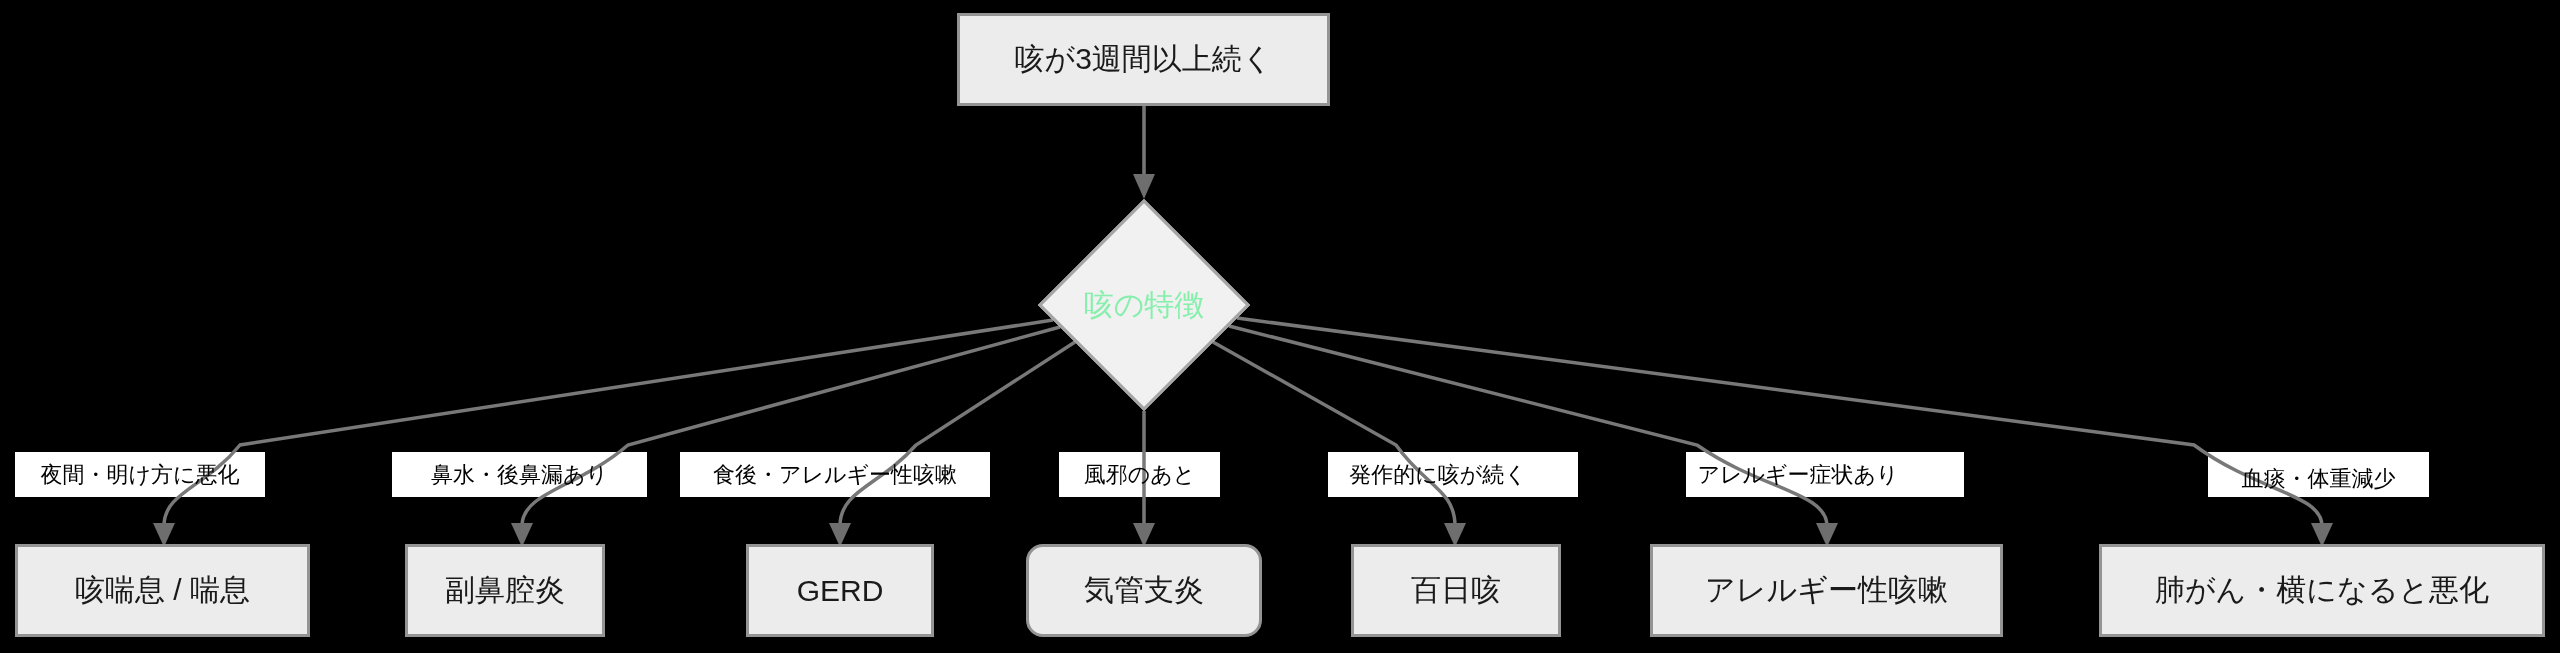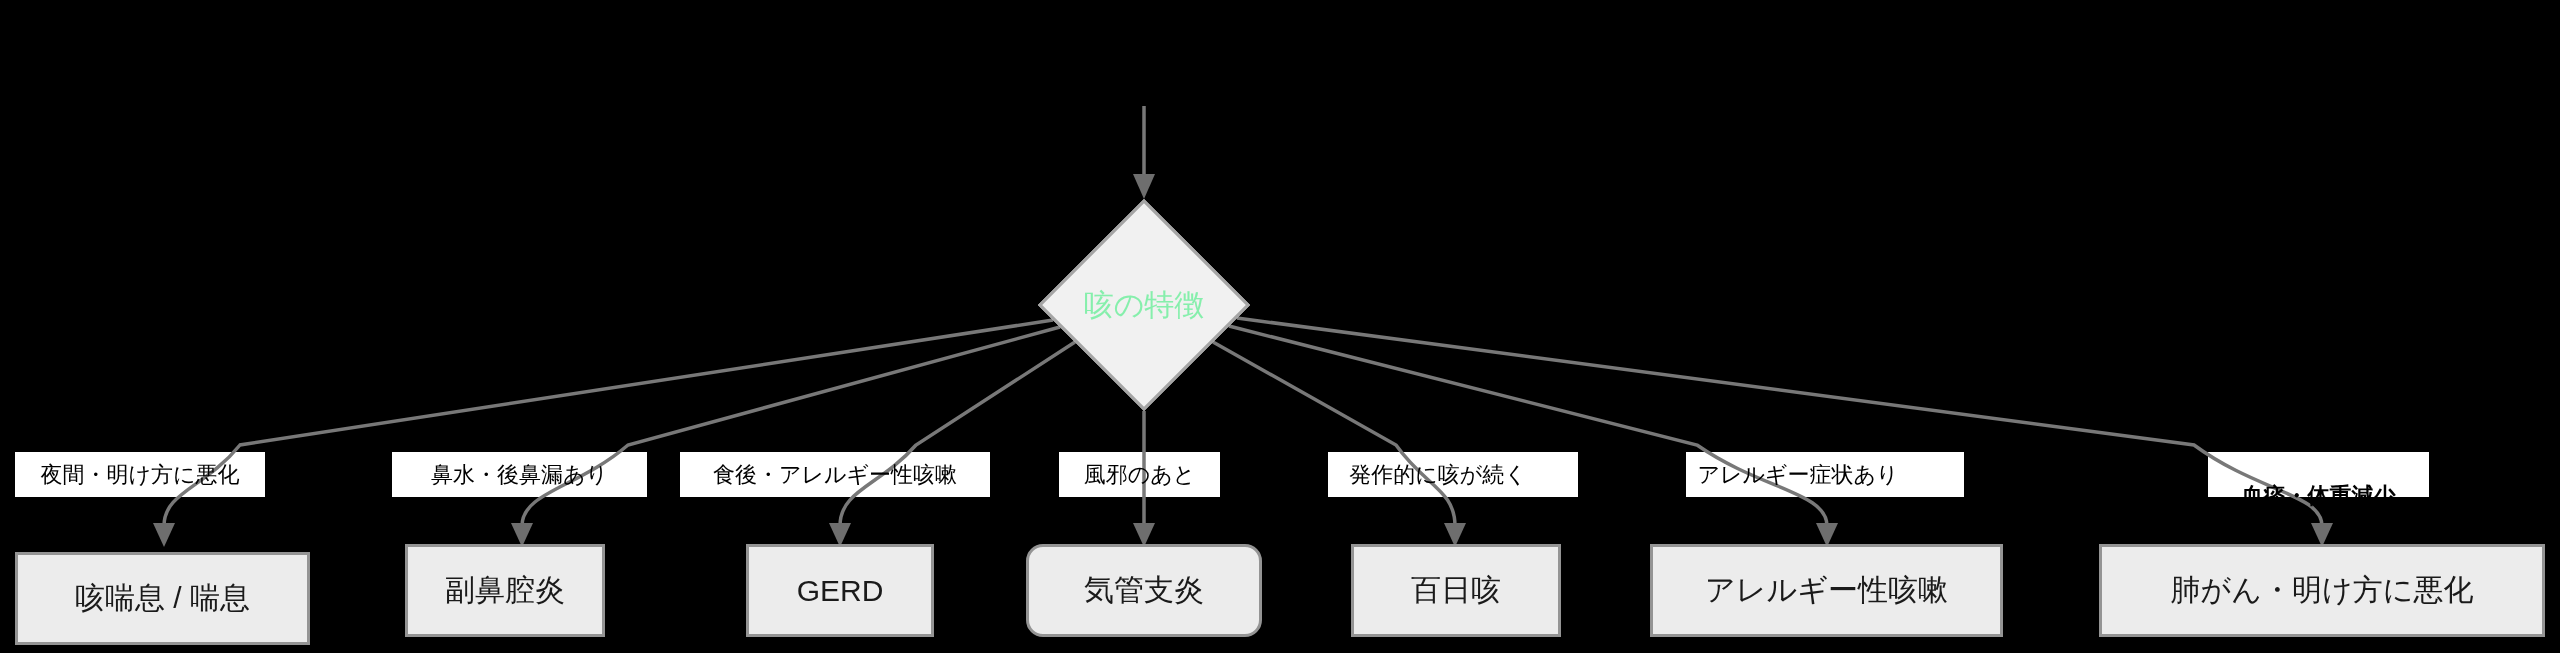--- a/index.html
+++ b/index.html
@@ -115,33 +115,34 @@
 
     <polygon points="153,523 175,523 164,547"></polygon>
     <polygon points="511,523 533,523 522,547"></polygon>
     <polygon points="829,523 851,523 840,547"></polygon>
     <polygon points="1133,523 1155,523 1144,547"></polygon>
     <polygon points="1444,523 1466,523 1455,547"></polygon>
     <polygon points="1816,523 1838,523 1827,547"></polygon>
     <polygon points="2311,523 2333,523 2322,547"></polygon>
   </svg>
 
+  <div class="node" style="left:957px; top:13px; width:373px; height:93px;">咳が3週間以上続く</div>
 
   <div class="diamond-shape"></div>
   <div class="diamond-text">咳の特徴</div>
 
   <div class="edge-label-text" style="left:15px;   top:452px; width:250px; height:45px;">夜間・明け方に悪化</div>
   <div class="edge-label-text" style="left:392px;  top:452px; width:255px; height:45px;">鼻水・後鼻漏あり</div>
   <div class="edge-label-text" style="left:680px;  top:452px; width:310px; height:45px;">食後・アレルギー性咳嗽</div>
   <div class="edge-label-text" style="left:1059px; top:452px; width:161px; height:45px;">風邪のあと</div>
   <div class="edge-label-text" style="left:1328px; top:452px; width:220px; height:45px;">発作的に咳が続く</div>
   <div class="edge-label-text" style="left:1686px; top:452px; width:224px; height:45px;">アレルギー症状あり</div>
-  <div class="edge-label-text" style="left:2208px; top:473px; width:221px; height:45px;font-weight:bold;">血痰・体重減少</div>
+  <div class="edge-label-text" style="left:2208px; top:456px; width:221px; height:45px;">血痰・体重減少</div>
 
-  <div class="node" style="left:15px;   top:544px; width:295px; height:93px;margin-top:8px;">咳喘息 / 喘息</div>
+  <div class="node" style="left:15px;   top:544px; width:295px; height:93px;">咳喘息 / 喘息</div>
   <div class="node" style="left:405px;  top:544px; width:200px; height:93px;">副鼻腔炎</div>
   <div class="node" style="left:746px;  top:544px; width:188px; height:93px;">GERD</div>
   <div class="node" style="left:1026px; top:544px; width:236px; height:93px;border-radius:17px;">気管支炎</div>
   <div class="node" style="left:1351px; top:544px; width:210px; height:93px;font-family:Liberation Mono, monospace;">百日咳</div>
   <div class="node" style="left:1650px; top:544px; width:353px; height:93px;">アレルギー性咳嗽</div>
-  <div class="node" style="left:2099px; top:544px; width:446px; height:93px;">肺がん・明け方に悪化</div>
+  <div class="node" style="left:2099px; top:544px; width:446px; height:93px;">肺がん・横になると悪化</div>
 
 </div>
 
 </body></html>

